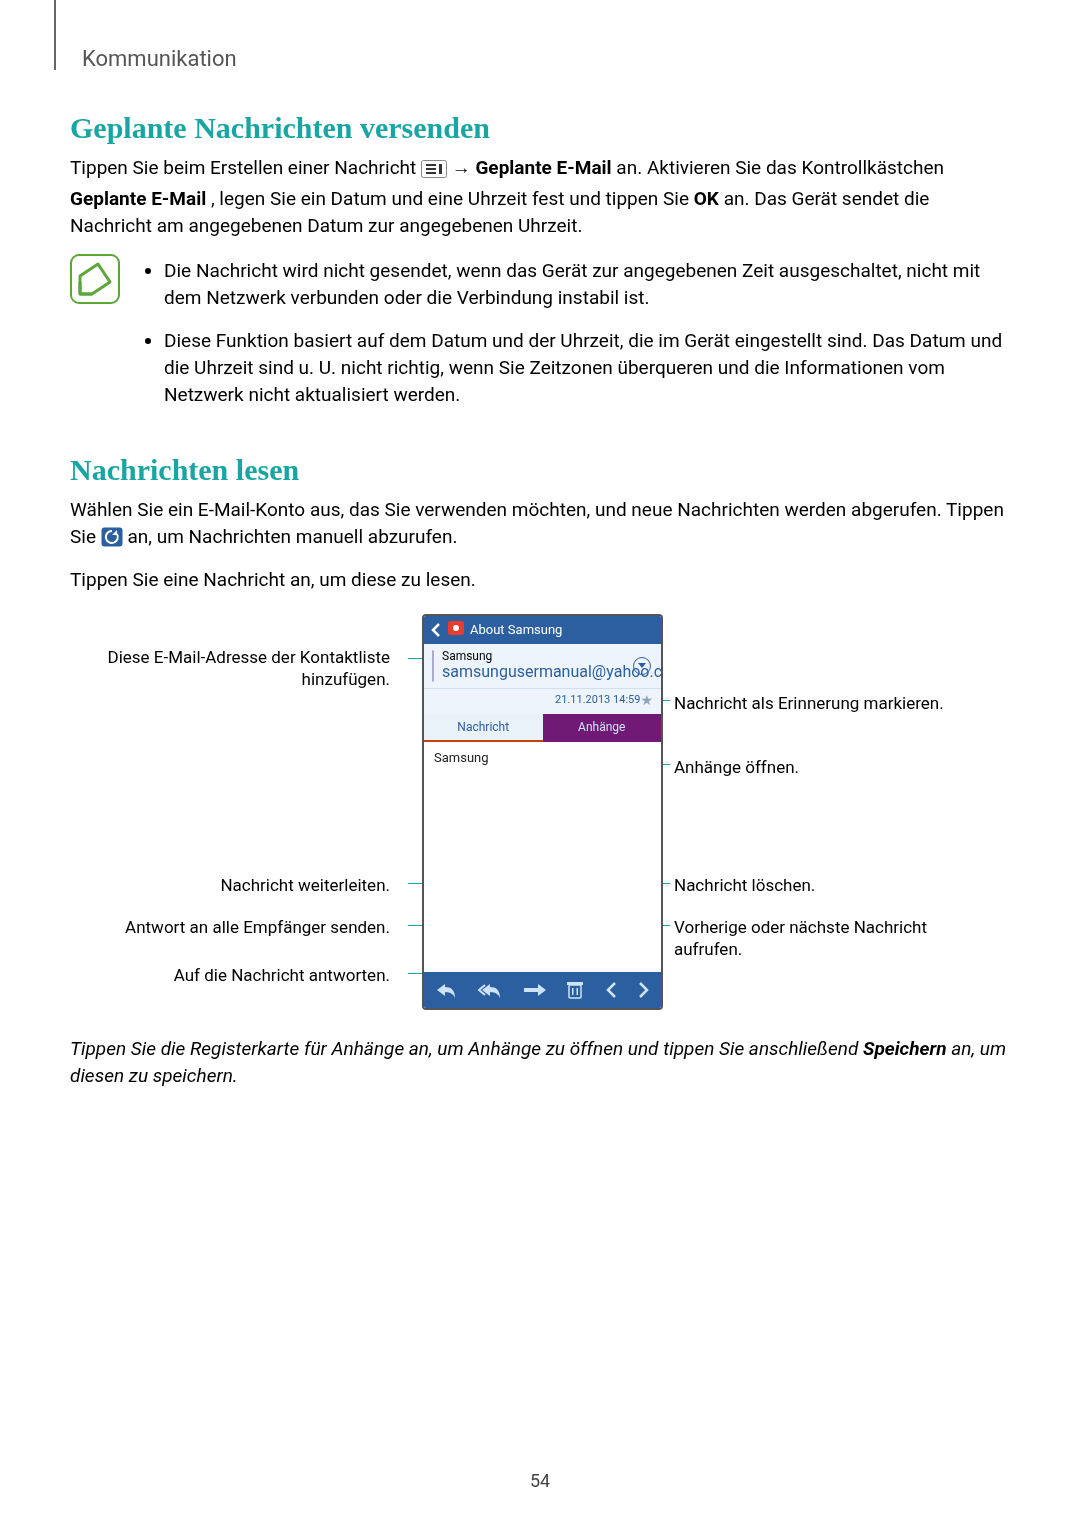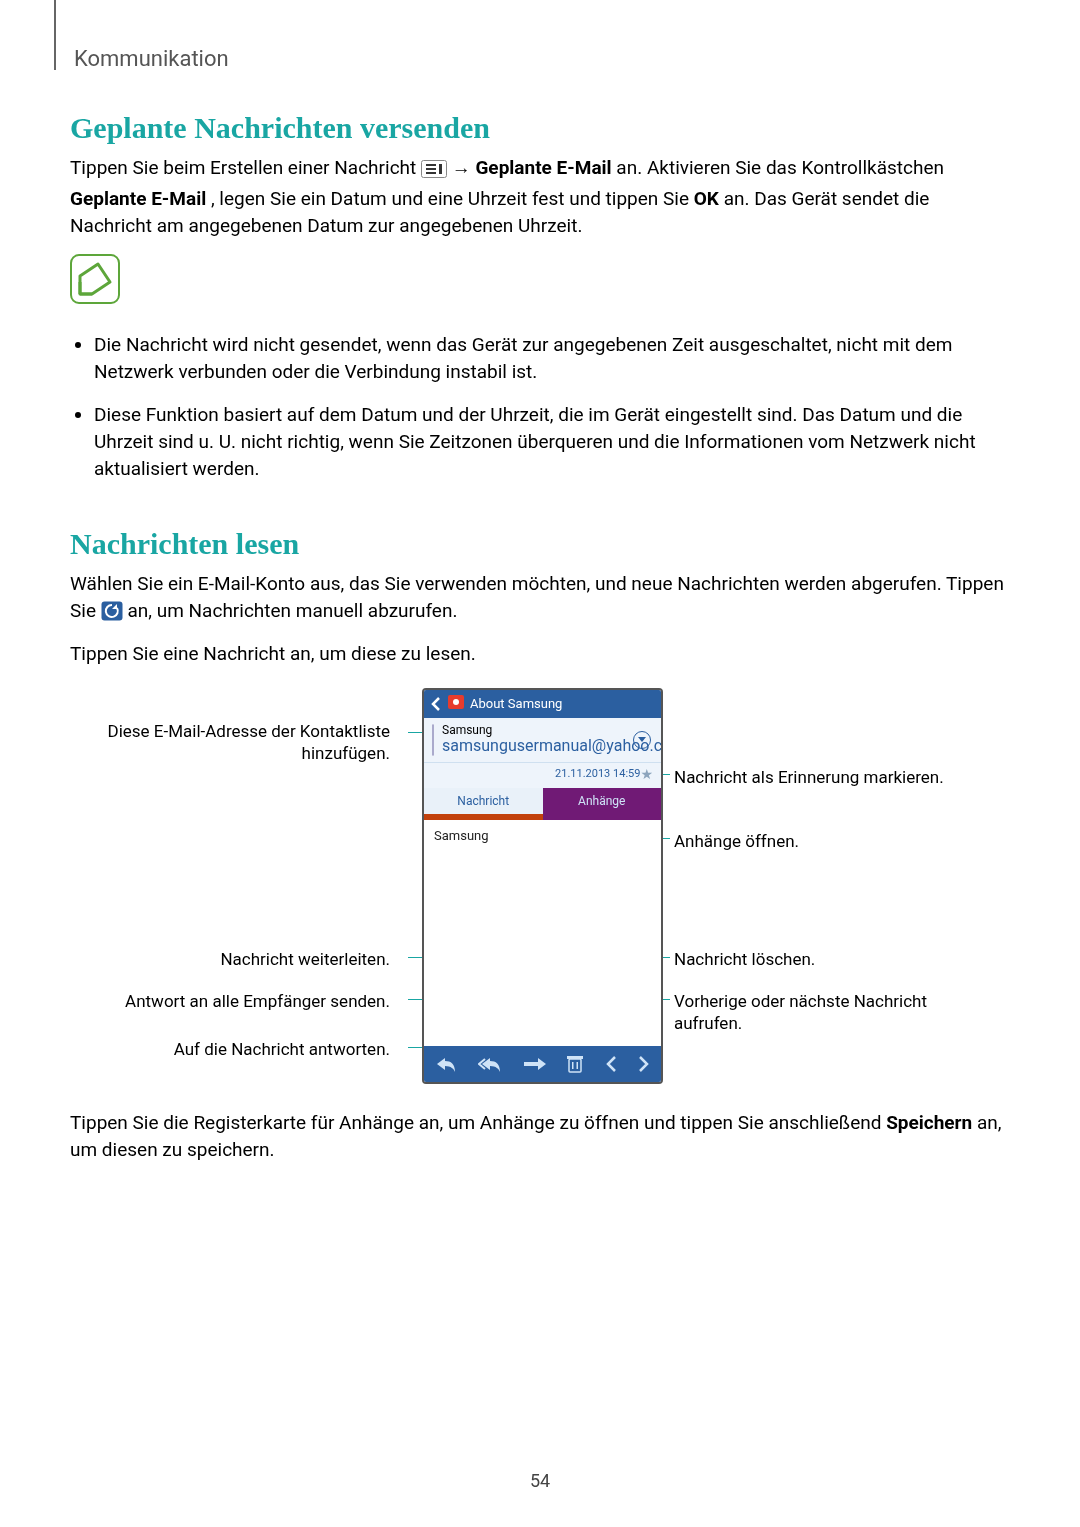--- a/index.html
+++ b/index.html
@@ -20,21 +20,21 @@
     position: absolute;
     left: 54px;
     top: 0;
     width: 2px;
     height: 70px;
     background: #666;
   }
   .section-label {
     font-size: 22px;
     color: #555;
-    margin: 6px 0 40px 4px;
+    margin: 6px 0 40px 12px;
   }
   h2 {
     color: #19a6a3;
     font-weight: 700;
     font-size: 30px;
     margin: 28px 0 10px 0;
     font-family: Liberation Serif, serif;
   }
   .body-text {
     font-size: 19px;
@@ -43,21 +43,20 @@
   }
   .body-text b { font-weight: 700; }
   .inline-icon {
     display: inline-block;
     vertical-align: -4px;
   }
   .note-block {
     display: flex;
     gap: 20px;
     margin: 14px 0 10px 0;
-    flex-direction: column;
   }
   .note-icon {
     flex: 0 0 50px;
   }
   .note-list {
     font-size: 19px;
     line-height: 1.42;
     padding-left: 24px;
     margin: 0;
   }
@@ -125,21 +124,21 @@
   .ph-time {
     display: flex; justify-content: flex-end; align-items: center;
     font-size: 11px; color: #2b5fa0; padding: 3px 8px 6px 8px;
     background: #eef4fb;
   }
   .star { color:#8da5bd; font-size:14px; }
   .ph-tabs { display: flex; }
   .ph-tab {
     flex:1; text-align:center; font-size:12px; padding: 6px 0;
   }
-  .ph-tab.active { background:#e9f1f9; color:#2b5fa0; border-bottom:6px solid #c2410c; }
+  .ph-tab.active { background:#e9f1f9; color:#2b5fa0; border-bottom:2px solid #c2410c; }
   .ph-tab.inactive { background:#701a75; color:#cfe3f7; }
   .ph-body {
     padding: 8px 10px; font-size: 13px; color:#222; height: 210px; background:#fff;
   }
   .ph-footer {
     position: absolute; left:0; right:0; bottom:0; height: 36px;
     background: #2b5fa0; display:flex; align-items:center; justify-content:space-around;
   }
   .ph-footer svg { display:block; }
   
@@ -313,20 +312,20 @@
           </span>
         <span>
             <svg width="12" height="16" viewBox="0 0 12 16">
               <path d="M2 1 L9 8 L2 15" stroke="#cfe3f7" stroke-width="2.5" fill="none"></path>
             </svg>
           </span>
       </div>
     </div>
   </div>
 
-  <p class="body-text" style="margin-top:30px;">
+  <p class="body-text" style="margin-top:30px;font-style:italic;">
     <span>Tippen Sie die Registerkarte für Anhänge an, um Anhänge zu öffnen und tippen Sie anschließend </span>
     <b>Speichern</b>
     <span> an, um diesen zu speichern.</span>
   </p>
 
   <div class="pagenum">54</div>
 </div>
 
 </body></html>

